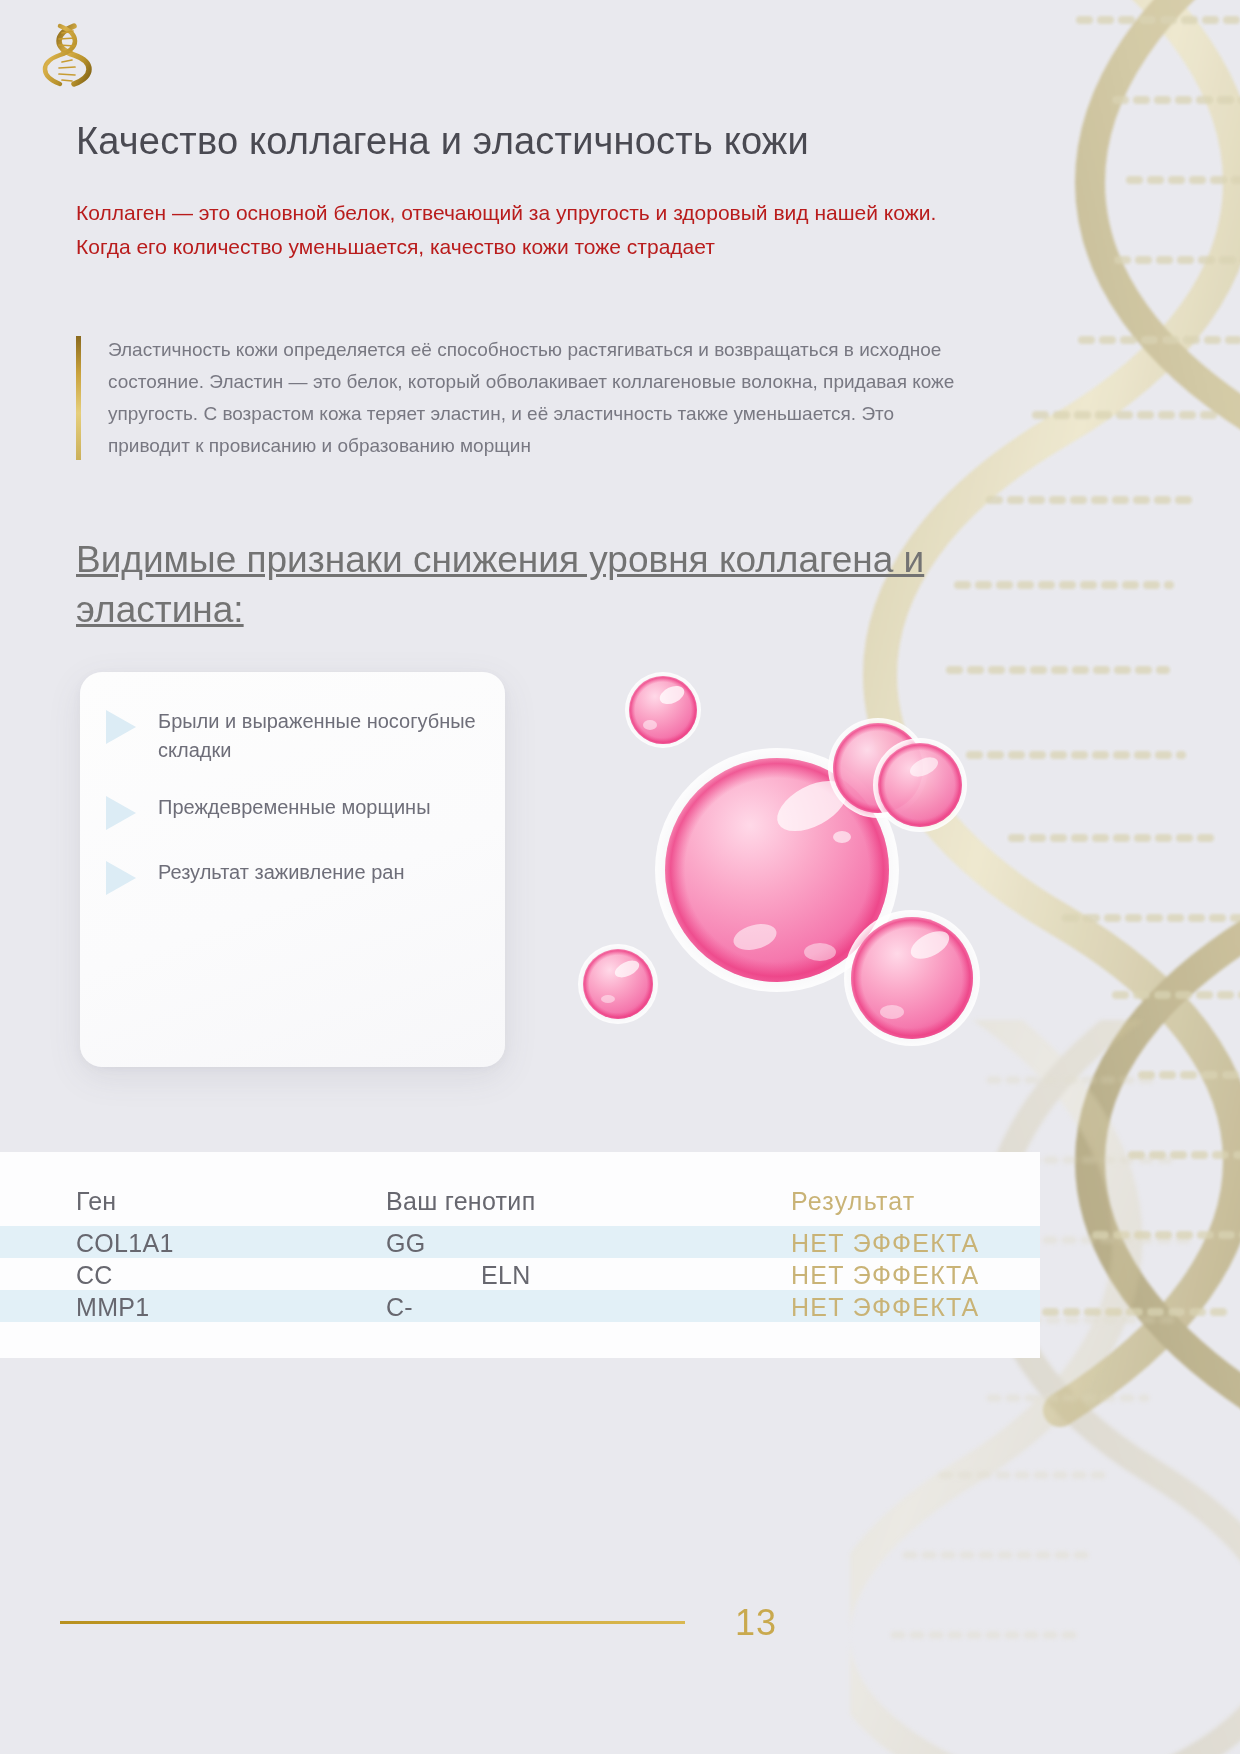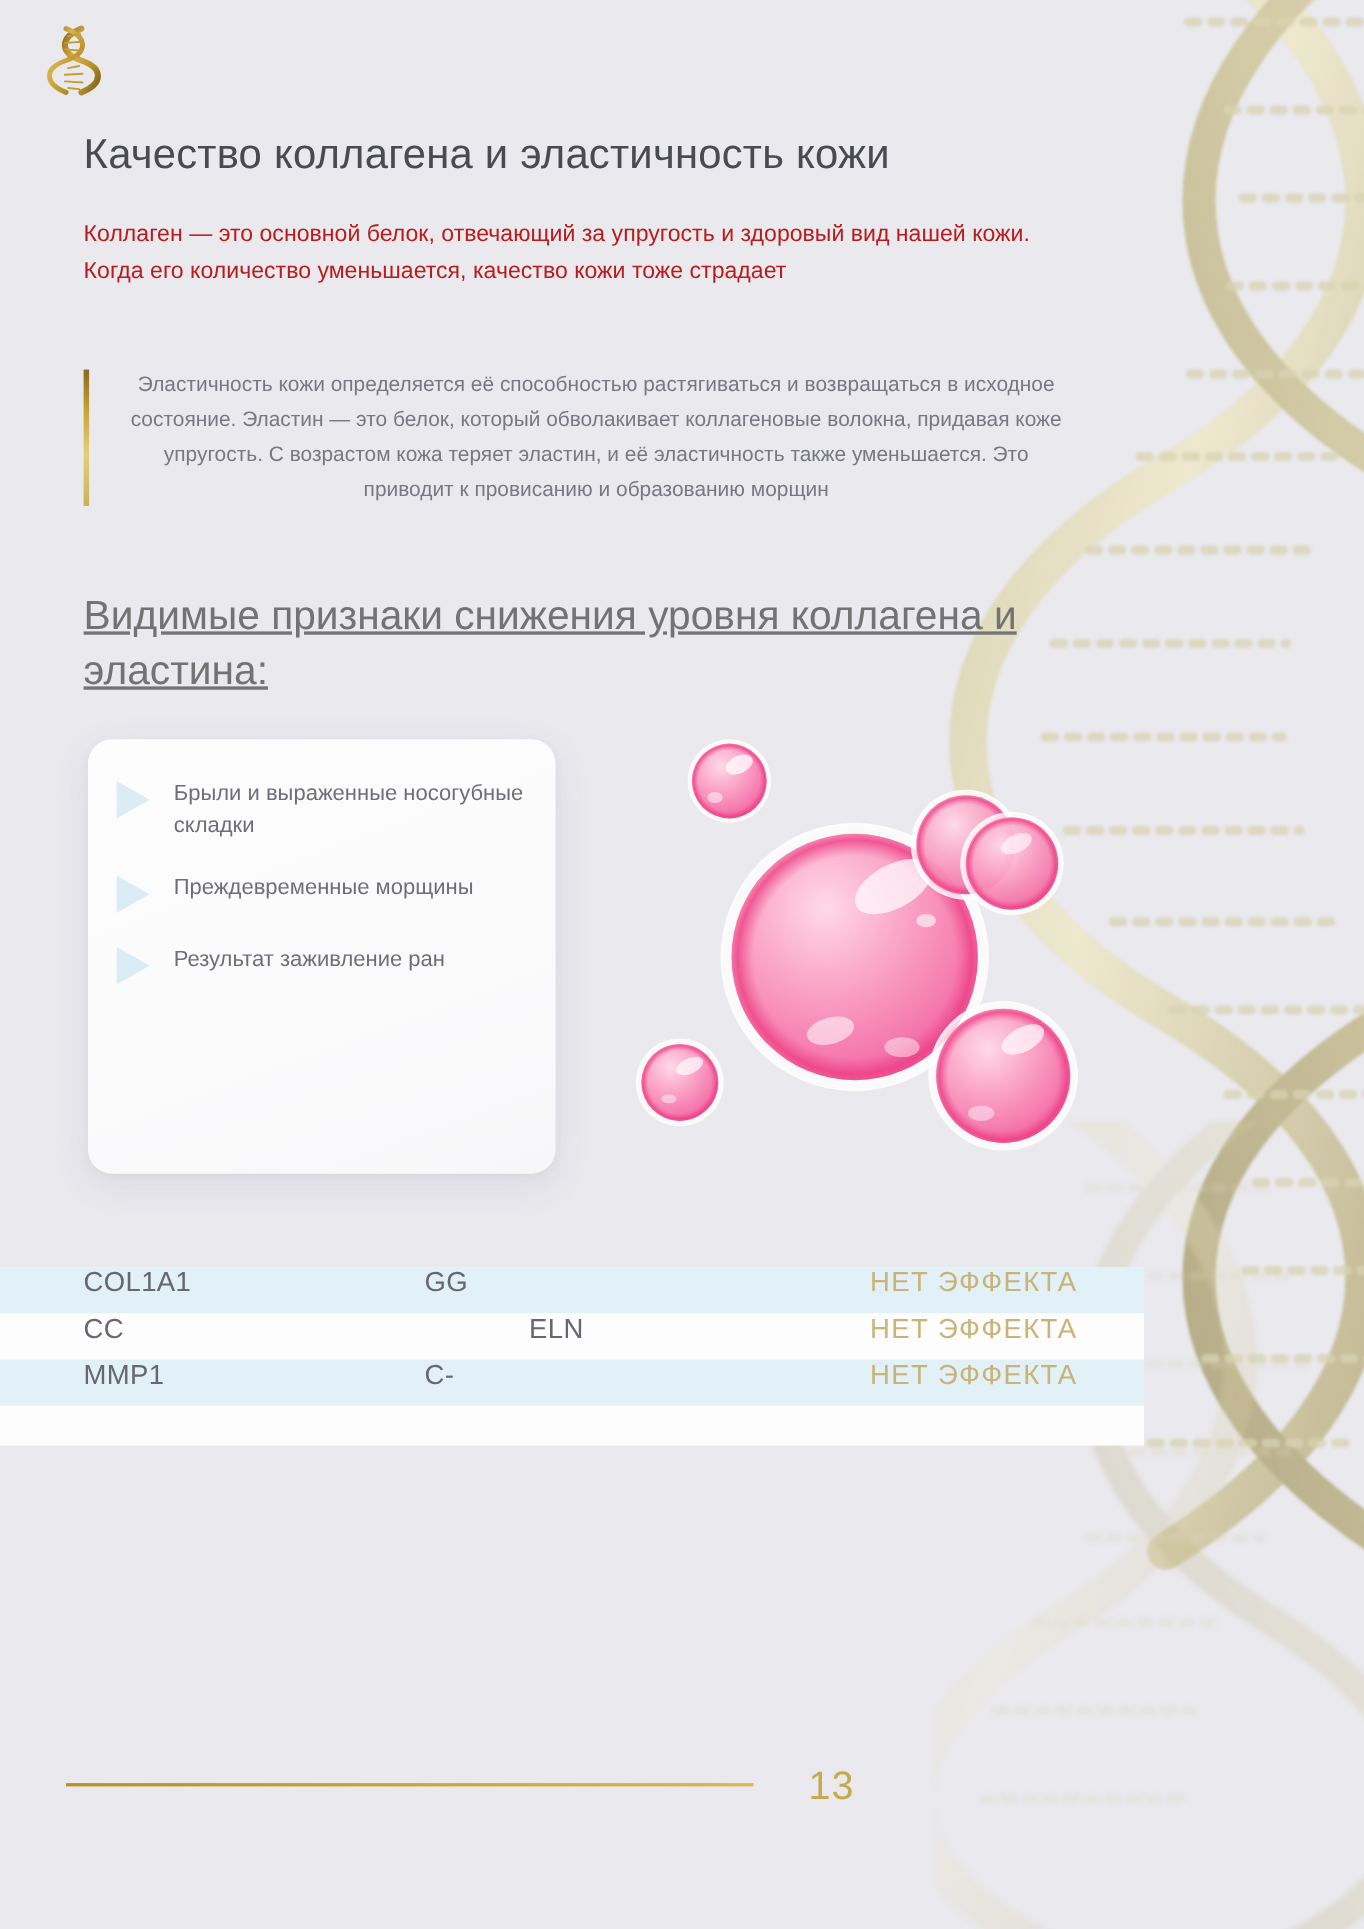--- a/index.html
+++ b/index.html
@@ -48,21 +48,21 @@
   
   .quote {
     position:absolute; left:76px; top:334px; width:900px;
     padding-left:32px;
   }
   .quote::before {
     content:""; position:absolute; left:0; top:2px; bottom:2px; width:5px;
     background:linear-gradient(180deg,#8a6a1e 0%,#c9a23c 30%,#e6cf7c 62%,#cbb05a 100%);
   }
   .quote-text {
-    font-size:19px; font-weight:300; line-height:1.68; color:#787882;text-align:center;
+    font-size:19px; font-weight:300; line-height:1.68; color:#787882;
   }
 
   
   .h2 {
     position:absolute; left:76px; top:535px; width:860px;
     font-size:37px; font-weight:300; line-height:1.35; color:#737373;text-decoration:underline;
   }
 
   
   .card {
@@ -88,21 +88,21 @@
 
   
   #bubbles { position:absolute; left:520px; top:640px; width:560px; height:470px; z-index:1; }
 
   
   .table {
     position:absolute; left:0; top:1152px; width:1040px;
     background:#fdfdfe;
     z-index:3;
   }
-  .trow { display:flex; align-items:flex-start; height:42px; padding:0 0 0 76px; }
+  .trow { display:flex; align-items:flex-end; height:32px; padding:0 0 0 76px; }
   .thead { height:74px; align-items:flex-end; padding-bottom:10px; }
   .thead .c { font-size:29px; font-weight:300; color:#56565f; }
   .c1 { width:310px; }
   .c2 { width:405px; }
   .c3 { flex:1; }
   .trow .c { font-size:25px; font-weight:300; color:#67676f; letter-spacing:.3px; }
   .trow .c3 { color:#c9b376; letter-spacing:1.2px; }
   .row-alt { background:#e2f0f7; }
   .row-plain { background:#fdfdfe; }
   .table-pad { height:36px; background:#fdfdfe; }
@@ -289,20 +289,25 @@
 
     <div class="sign-row">
       <span class="tri"></span>
       <span class="sign-text">Результат заживление ран</span>
     </div>
 
   </div>
 
   <div class="table">
 
+    <div class="trow thead">
+      <div class="c c1">Ген</div>
+      <div class="c c2">Ваш генотип</div>
+      <div class="c c3">Результат</div>
+    </div>
 
     <div class="trow row-alt">
       <div class="c c1">COL1A1</div>
       <div class="c c2">GG</div>
       <div class="c c3">НЕТ ЭФФЕКТА</div>
     </div>
 
     <div class="trow row-plain">
       <div class="c c2">CC</div>
       <div class="c c1">ELN</div>

